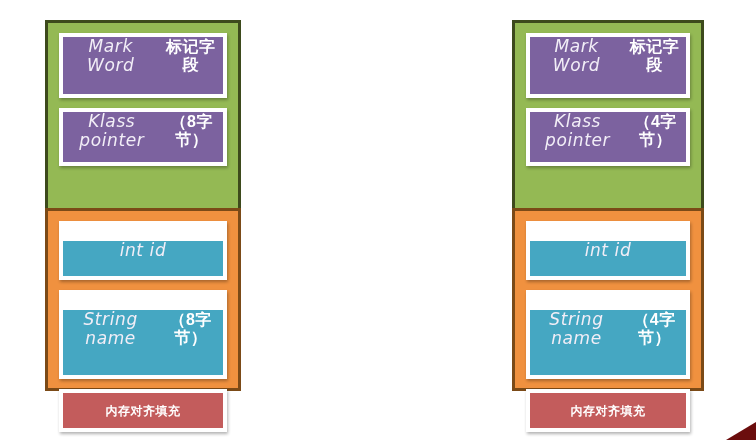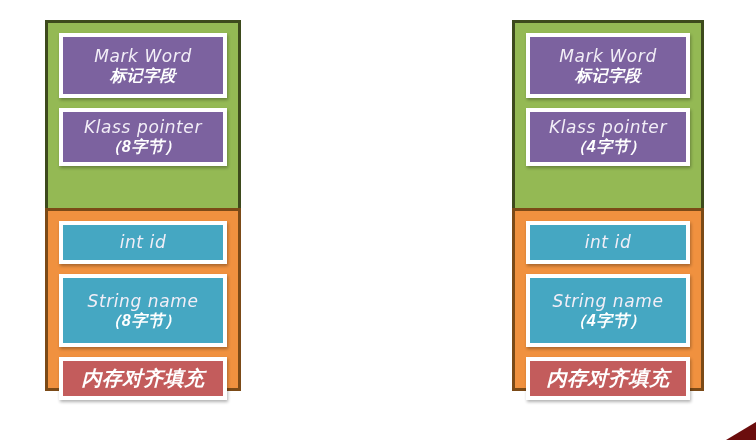--- a/index.html
+++ b/index.html
@@ -64,29 +64,29 @@
     padding: 4px;
     box-shadow: 1px 2px 3px rgba(0,0,0,0.30);
     margin-bottom: 10px;
   }
   .cell:last-child { margin-bottom: 0; }
 
   .cell-inner {
     box-sizing: border-box;
     width: 100%;
     display: flex;
-    flex-direction: column;
+    flex-direction: row;
     justify-content: center;
     text-align: center;
     color: #ffffff;
     line-height: 1.12;
   }
 
   .cell.purple .cell-inner { background: #7c629f; }
-  .cell.teal   .cell-inner { background: #45a7c2; }
+  .cell.teal   .cell-inner { background: #45a7c2; margin-top: 16px; }
   .cell.red    .cell-inner { background: #c35c5c; }
 
   
   .h-mark    { height: 57px; }
   .h-klass   { height: 50px; }
   .h-int     { height: 35px; }
   .h-string  { height: 65px; }
   .h-pad     { height: 35px; }
 
   
@@ -98,25 +98,24 @@
     letter-spacing: 0.6px;
     color: #f2eef7;
   }
   .line-cn {
     font-family: "Liberation Sans", "DejaVu Sans", sans-serif;
     font-weight: bold;
     font-size: 16px;
     letter-spacing: 0.5px;
     color: #ffffff;
     margin-top: 1px;
-    font-style: italic;
   }
   .cell.red .line-cn {
-    font-size: 20px;
-    margin-top: 0;
+    font-size: 12px;
+    margin-top: 12px;
   }
 
   
   .caption {
     position: absolute;
     top: 405px;
     font-family: "Liberation Sans", "DejaVu Sans", sans-serif;
     font-weight: bold;
     font-size: 15px;
     letter-spacing: 1px;

